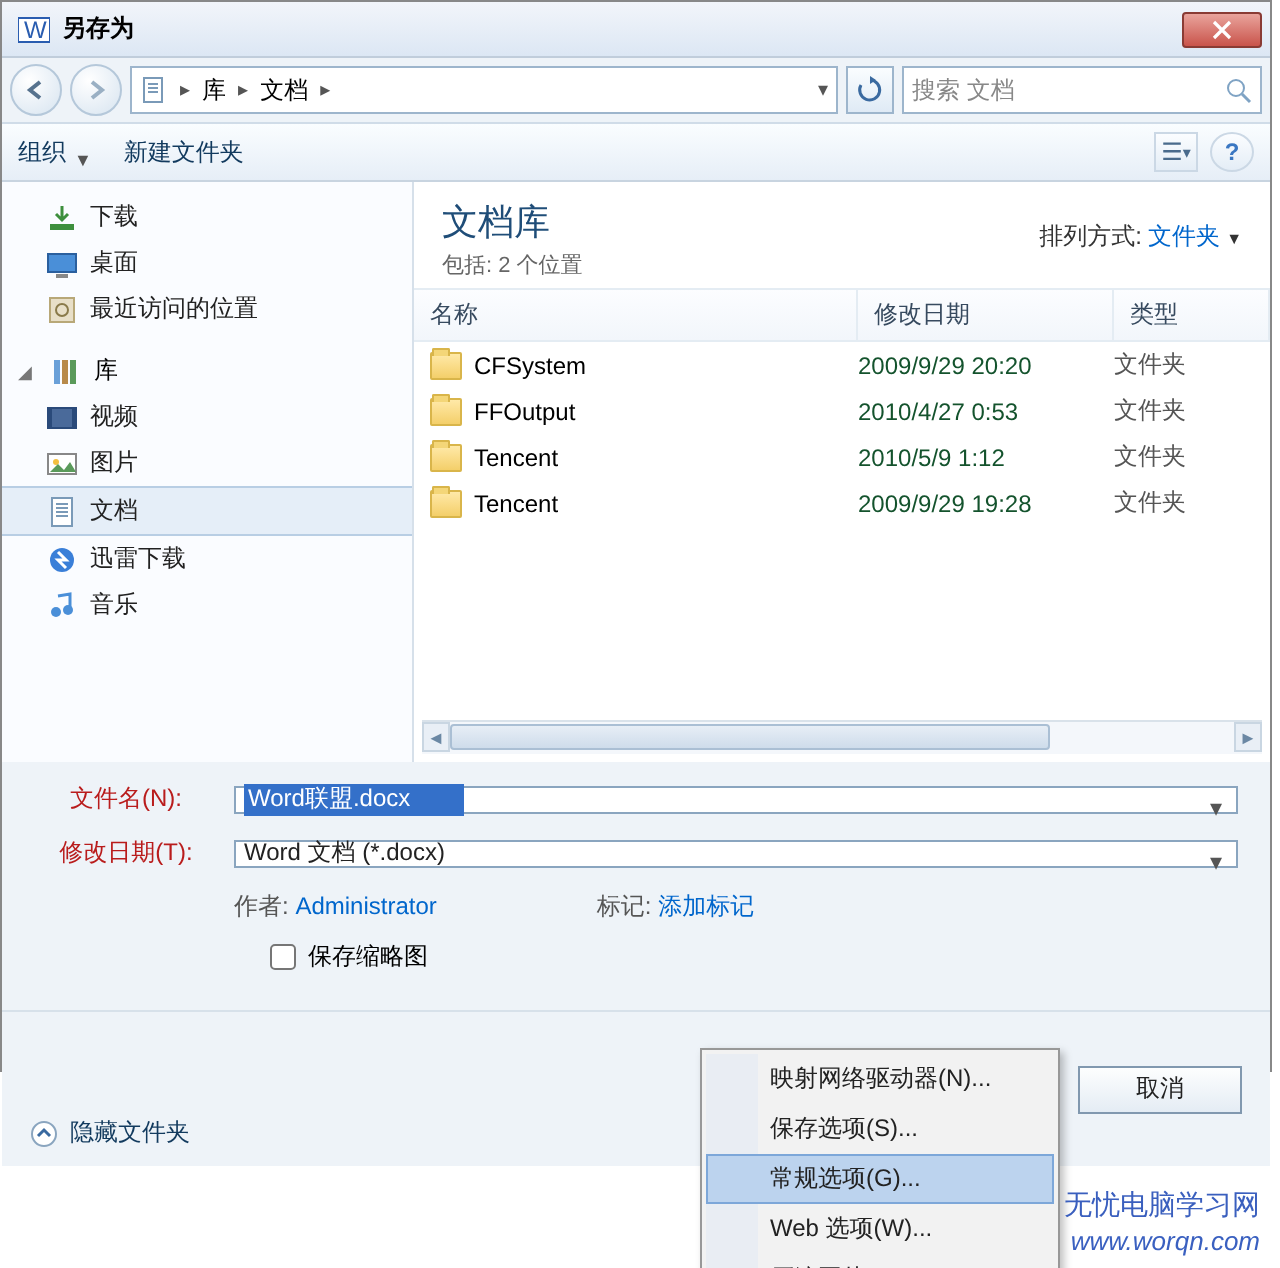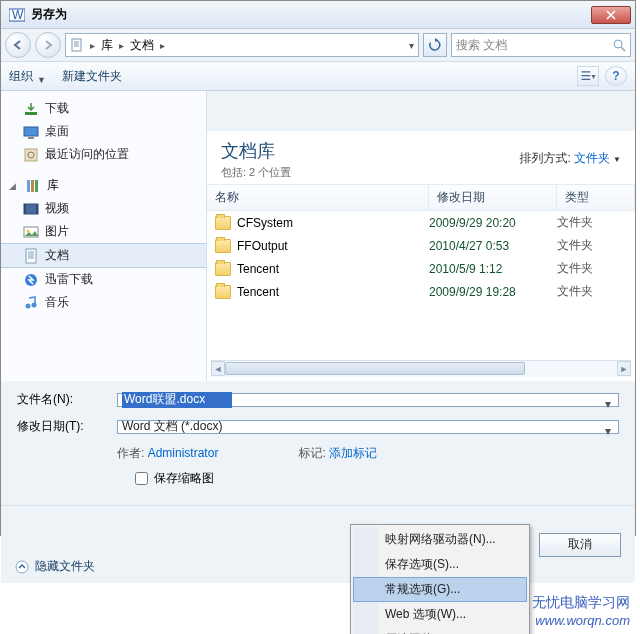--- a/index.html
+++ b/index.html
@@ -31,21 +31,21 @@
 
 
 .split { display:flex; height: 290px; }
 .tree { width: 206px; background:#fafcff; border-right:1px solid #d6e0ea; padding:6px 0; overflow:hidden;}
 .tree .group { margin-bottom:8px;}
 .tree .item { display:flex;align-items:center;gap:6px; padding:3px 8px 3px 22px; color:#222; white-space:nowrap;}
 .tree .item.top { padding-left:8px; font-weight:normal; color:#000;}
 .tree .item.sel { background:#e5eef8; border:1px solid #b8cee4; border-left:none; border-right:none;}
 .ticon { width:16px;height:16px; display:inline-block;}
 
-.content { flex:1; background:#fff; display:flex; flex-direction:column;margin-top:40px;}
+.content { flex:1; background:#fff; display:flex; flex-direction:column;}
 .libhdr { padding:8px 14px 4px; }
 .libhdr .big { font-size:18px; color:#1f4d78; }
 .libhdr .sub { color:#666; font-size:11px; margin-top:2px;}
 .libhdr .sort { float:right; margin-top:-30px; color:#333; font-size:11px;}
 .libhdr .sort a{color:#0066cc;}
 .hdrrow { display:flex; border-top:1px solid #e4ecf3;border-bottom:1px solid #e4ecf3; background:linear-gradient(#fcfdff,#f2f6fb); color:#374a5f; font-size:11px;}
 .hdrrow .col { padding:4px 8px; border-right:1px solid #e4ecf3;}
 .hdrrow .c1{flex:1;} .hdrrow .c2{width:128px;} .hdrrow .c3{width:78px;}
 .rows { flex:1; }
 .row { display:flex; padding:3px 0; align-items:center;}
@@ -53,21 +53,21 @@
 .folder-ico{width:16px;height:14px;background:linear-gradient(#ffe9a8,#f4cf6a);border:1px solid #d9b54a;border-radius:1px;position:relative;}
 .folder-ico:before{content:"";position:absolute;top:-3px;left:0;width:7px;height:3px;background:#f4d678;border:1px solid #d9b54a;border-bottom:none;border-radius:1px 1px 0 0;}
 .hscroll{height:17px;border-top:1px solid #d9e2ea;background:#f4f7fb;position:relative;margin:4px;}
 .hscroll .thumb{position:absolute;left:14px;top:1px;height:13px;width:300px;background:linear-gradient(#e7eef6,#cedceb);border:1px solid #aabfd4;border-radius:2px;}
 .hscroll .ar{position:absolute;top:0;width:14px;height:15px;background:#e9eff6;border:1px solid #c9d6e2;display:flex;align-items:center;justify-content:center;color:#6b88a4;font-size:9px;}
 .hscroll .ar.l{left:0;} .hscroll .ar.r{right:0;}
 
 
 .form { padding:10px 16px 6px; }
 .frow { display:flex; align-items:center; margin-bottom:10px; gap:8px;}
-.frow label{ width:92px; text-align:left; color:#000000;}
+.frow label{ width:92px; text-align:center; color:#b91c1c;}
 .frow .field{ flex:1; height:14px; border:1px solid #8aa5bf; background:#fff; padding:0 4px; display:flex;align-items:center; position:relative;}
 .frow .field .dd{position:absolute;right:2px;top:2px;width:16px;height:16px;display:flex;align-items:center;justify-content:center;color:#555;}
 .frow .field.sel input{background:#3470c9;color:#fff;border:none;outline:none;width:110px;font-size:12px;padding:1px 2px;}
 .frow .field span{color:#222;}
 .meta{display:flex;gap:80px;padding-left:100px;color:#555;margin-bottom:8px;}
 .meta a{color:#0066cc;}
 .chkrow{padding-left:118px;margin-bottom:12px;display:flex;align-items:center;gap:6px;}
 .chkrow input{width:13px;height:13px;}
 
 .btnbar{display:flex;align-items:center;padding:8px 14px;border-top:1px solid #d7e1ea;gap:10px; background:#eef3f8;}

